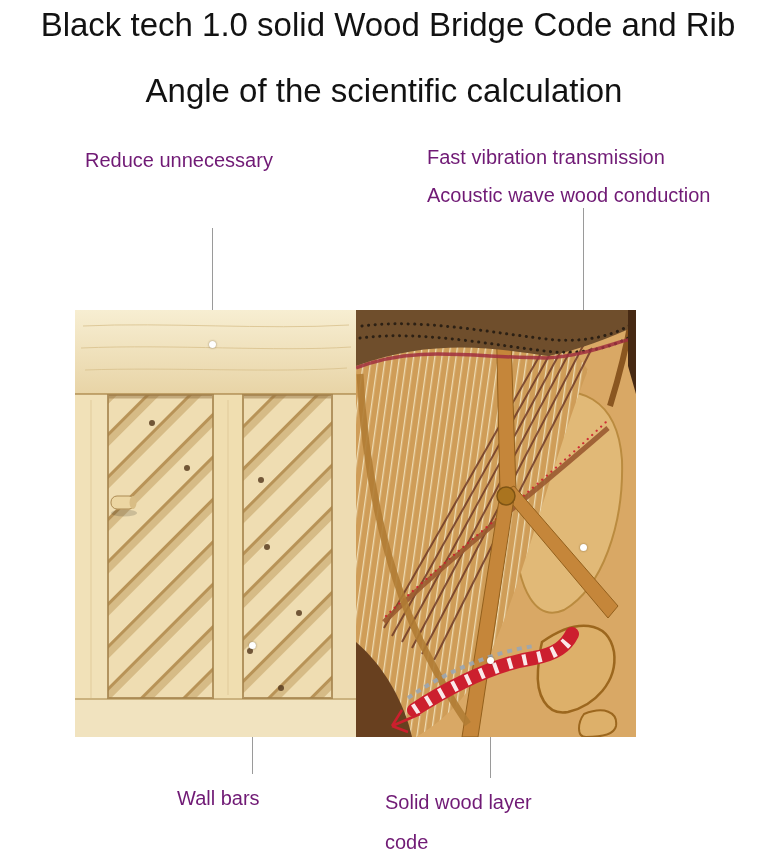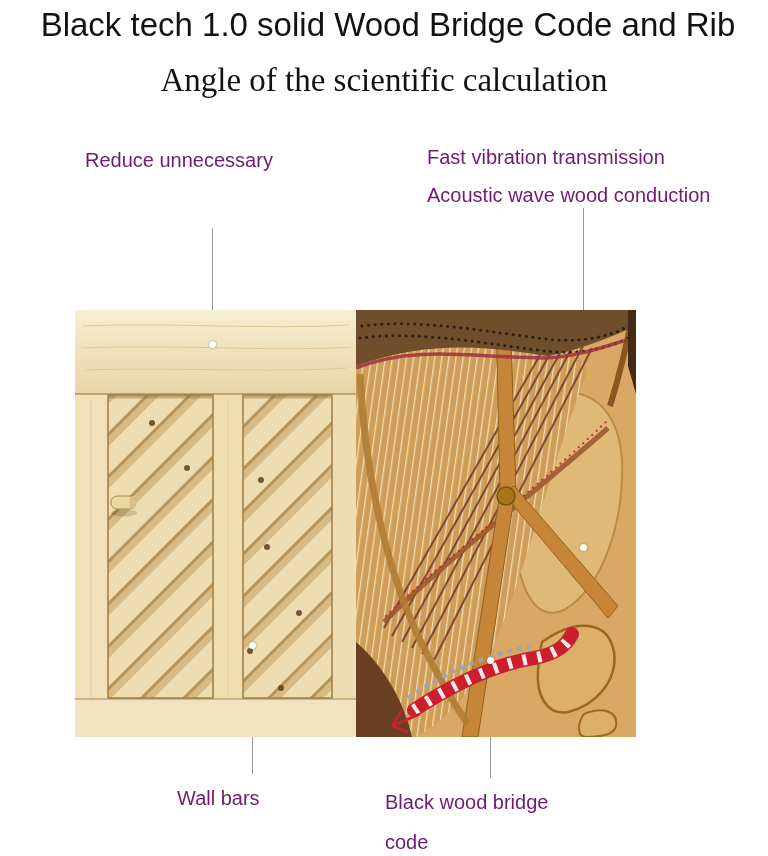--- a/index.html
+++ b/index.html
@@ -5,21 +5,21 @@
   html,body{margin:0;padding:0;background:#ffffff;}
   .page{
     position:relative;width:768px;height:856px;background:#fff;overflow:hidden;
     font-family:"Liberation Sans", sans-serif;color:#161616;
   }
   .title-line{
     position:absolute;left:0;right:0;text-align:center;white-space:nowrap;
     font-size:33px;font-weight:400;color:#121212;
   }
   .title-1{top:6px;padding-left:8px;}
-  .title-2{top:62px;font-family:Liberation Serif, serif;}
+  .title-2{top:72px;}
   .callout{
     position:absolute;text-align:left;font-size:20px;color:#701a75;
   }
   .callout div{line-height:40px;}
   .callout-impedance{left:85px;top:140px;width:260px;}
   .callout-vibration{left:427px;top:138px;width:350px;line-height:38px;}
   .callout-vibration div{line-height:38px;}
   .label-wallbars{left:177px;top:778px;width:150px;}
   .label-bridge{left:385px;top:782px;width:210px;}
   .vline{position:absolute;width:1px;background:var(--callout-line,#9a9a9a);}
@@ -166,17 +166,17 @@
 
   <div class="dot dot-impedance"></div>
   <div class="dot dot-vibration"></div>
   <div class="dot dot-wallbars"></div>
   <div class="dot dot-bridge"></div>
 
   <div class="callout label-wallbars">
     <div>Wall bars</div>
   </div>
   <div class="callout label-bridge">
-    <div>Black wood bridge</div>
+    <div>Solid wood layer</div>
     <div>code</div>
   </div>
 
 </div>
 
 </body></html>

